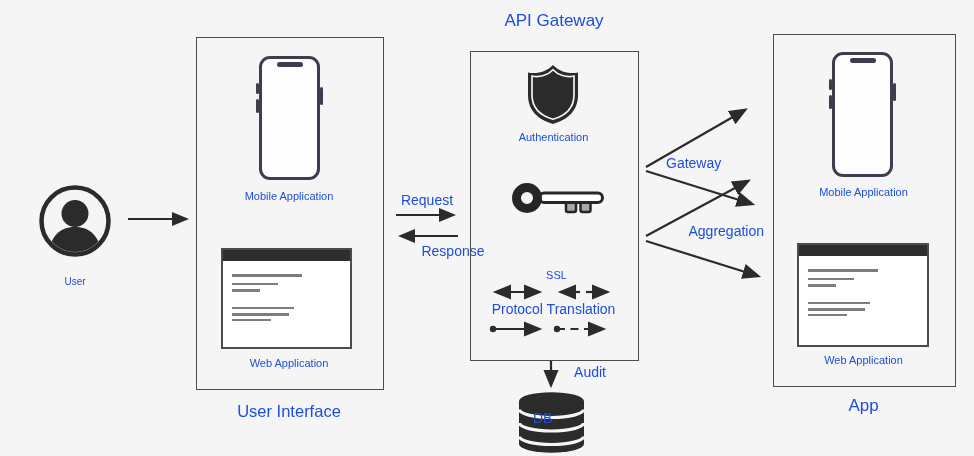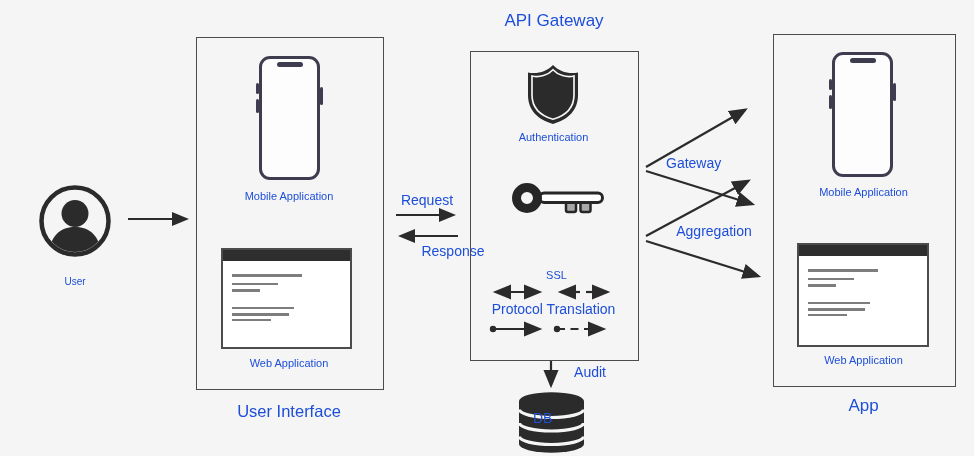--- a/index.html
+++ b/index.html
@@ -126,21 +126,21 @@
 
   <div class="lbl cap-md" style="left:473px; top:301px; width:161px;">Protocol Translation</div>
   <svg class="abs" style="left:488px; top:321px;" width="130" height="16" viewBox="0 0 130 16">
     <circle cx="5" cy="8" r="3.2" fill="#2b2b2b"></circle>
     <path d="M5,8 H51" stroke="#2b2b2b" stroke-width="2.2" marker-end="url(#ah2)"></path>
     <circle cx="69" cy="8" r="3.2" fill="#2b2b2b"></circle>
     <path d="M69,8 H115" stroke="#2b2b2b" stroke-width="2.2" stroke-dasharray="8 5.5" marker-end="url(#ah2)"></path>
   </svg>
 
   <div class="lbl cap-md" style="left:666px; top:155px; width:64px; text-align:left;">Gateway</div>
-  <div class="lbl cap-md" style="left:664px; top:223px; width:100px; text-align:center;">Aggregation</div>
+  <div class="lbl cap-md" style="left:664px; top:223px; width:100px; text-align:right;">Aggregation</div>
 
   <div class="box" style="left:773px; top:34px; width:181px; height:351px;"></div>
 
   <div class="phone" style="left:832px; top:52px; width:61px; height:125px;">
     <div class="notch"></div>
     <div class="btn btn-l1"></div>
     <div class="btn btn-l2"></div>
     <div class="btn btn-r"></div>
   </div>
   <div class="lbl cap-sm" style="left:776px; top:186px; width:175px;">Mobile Application</div>

